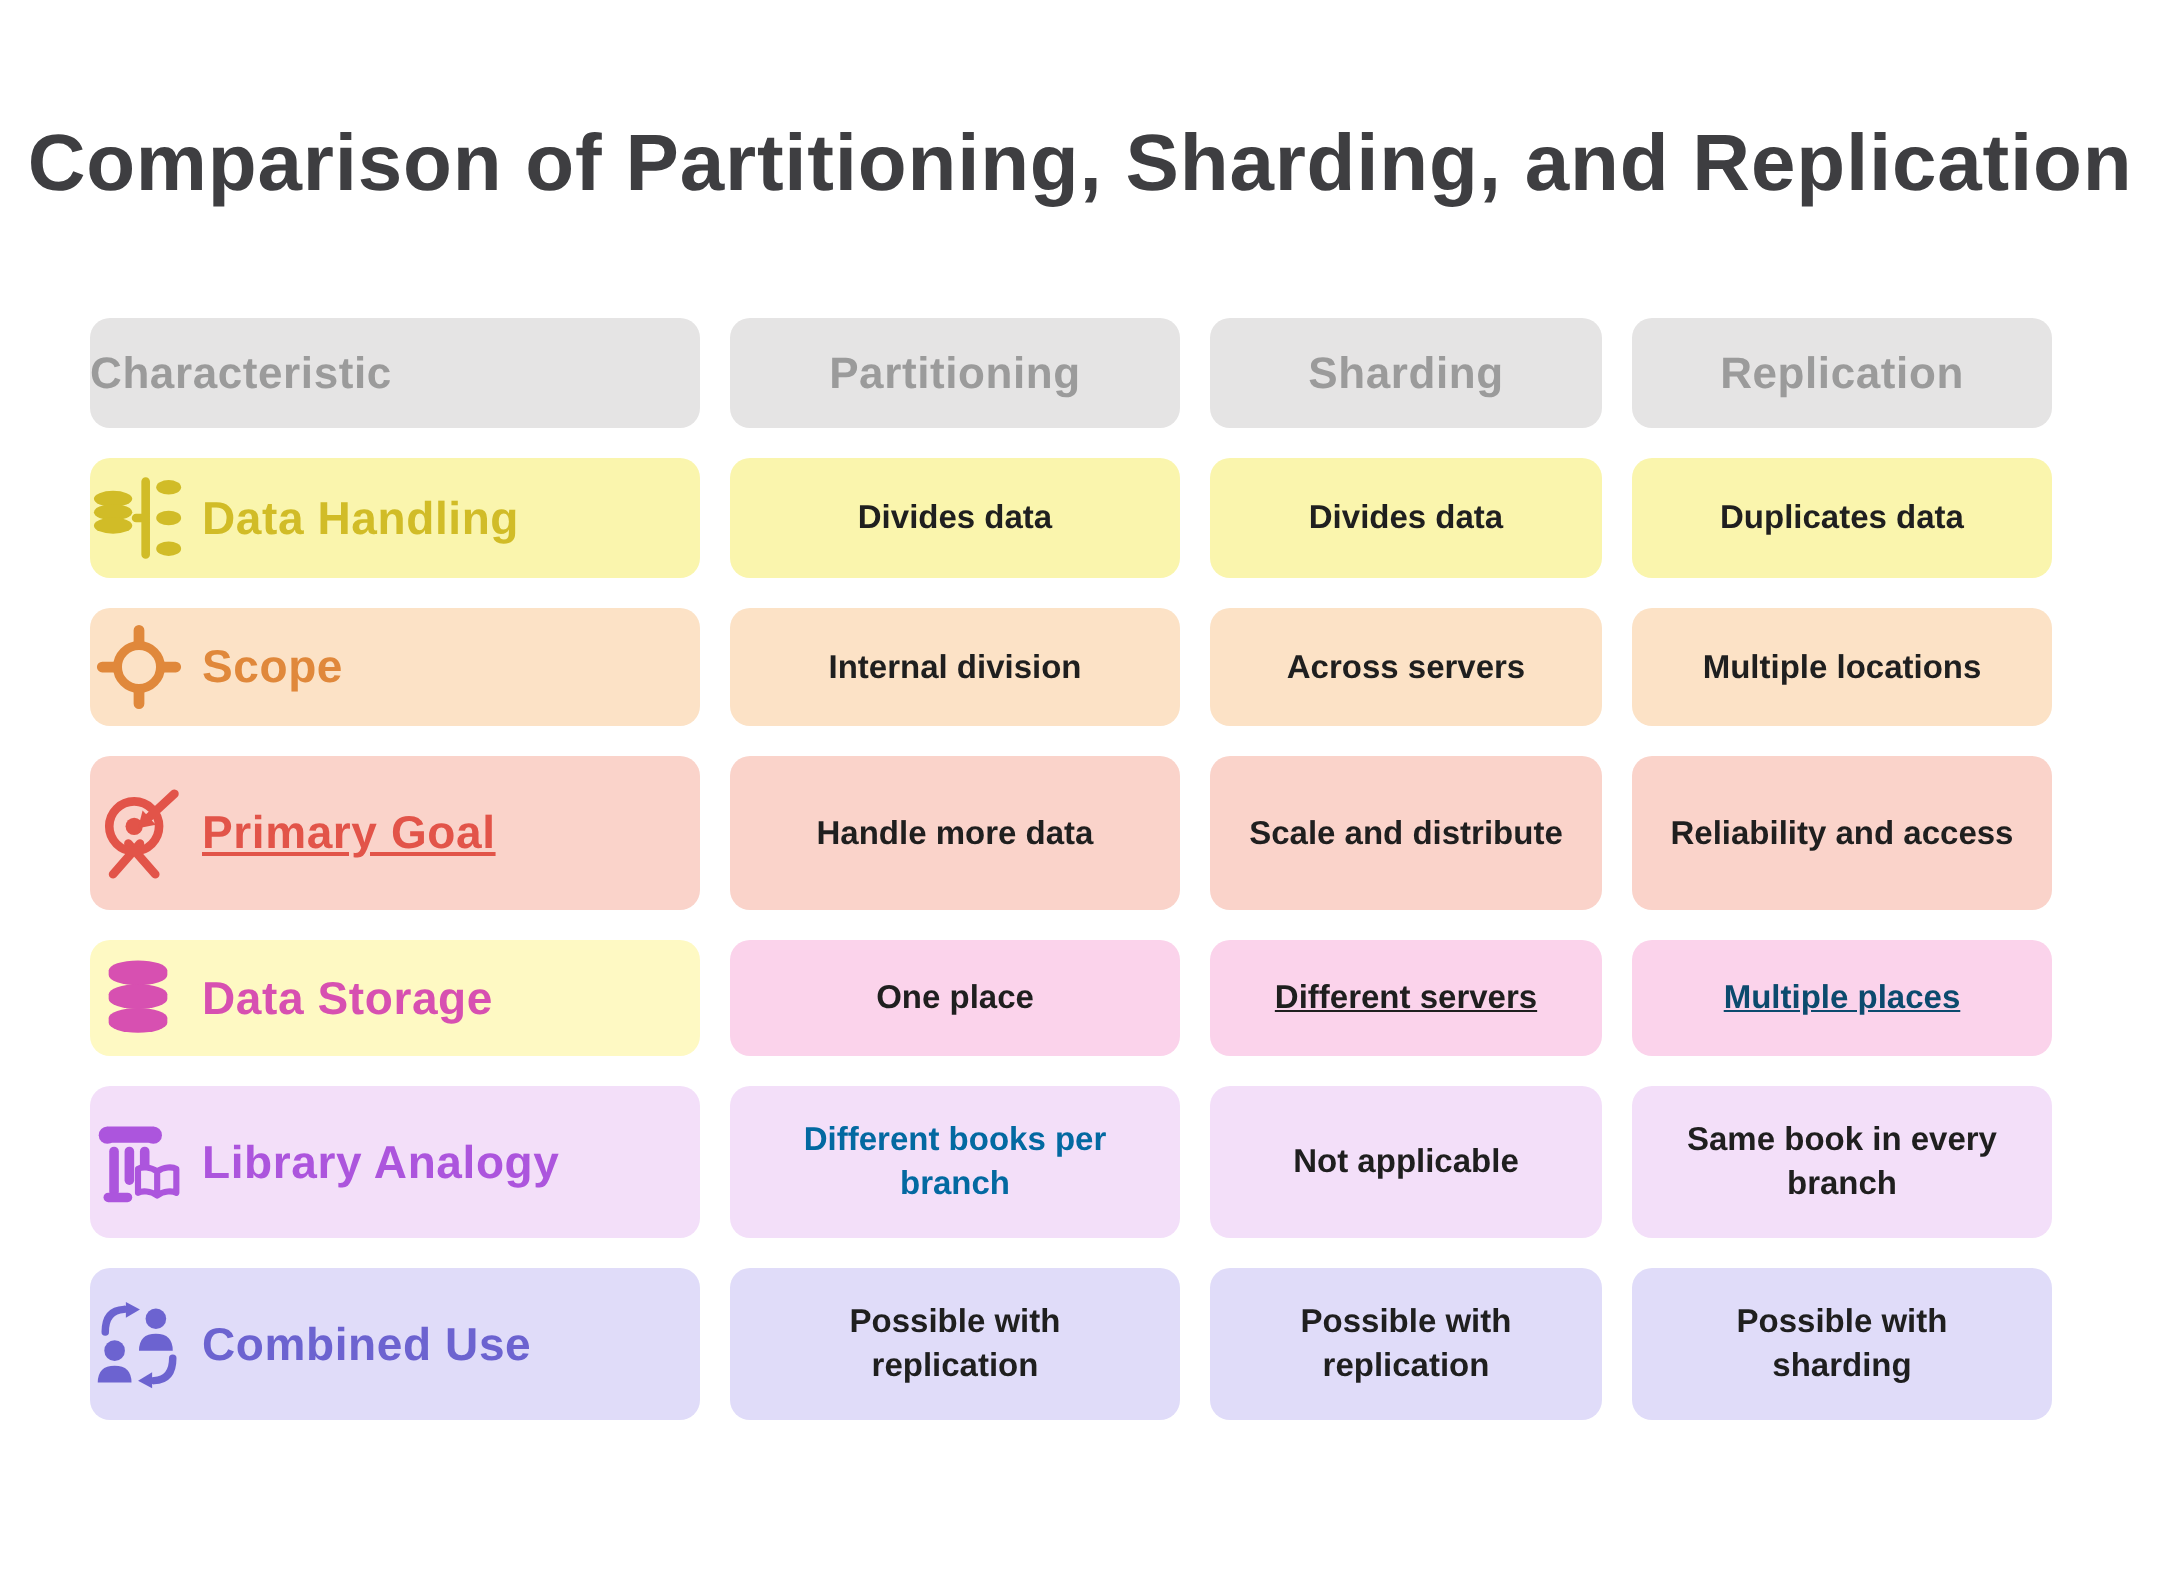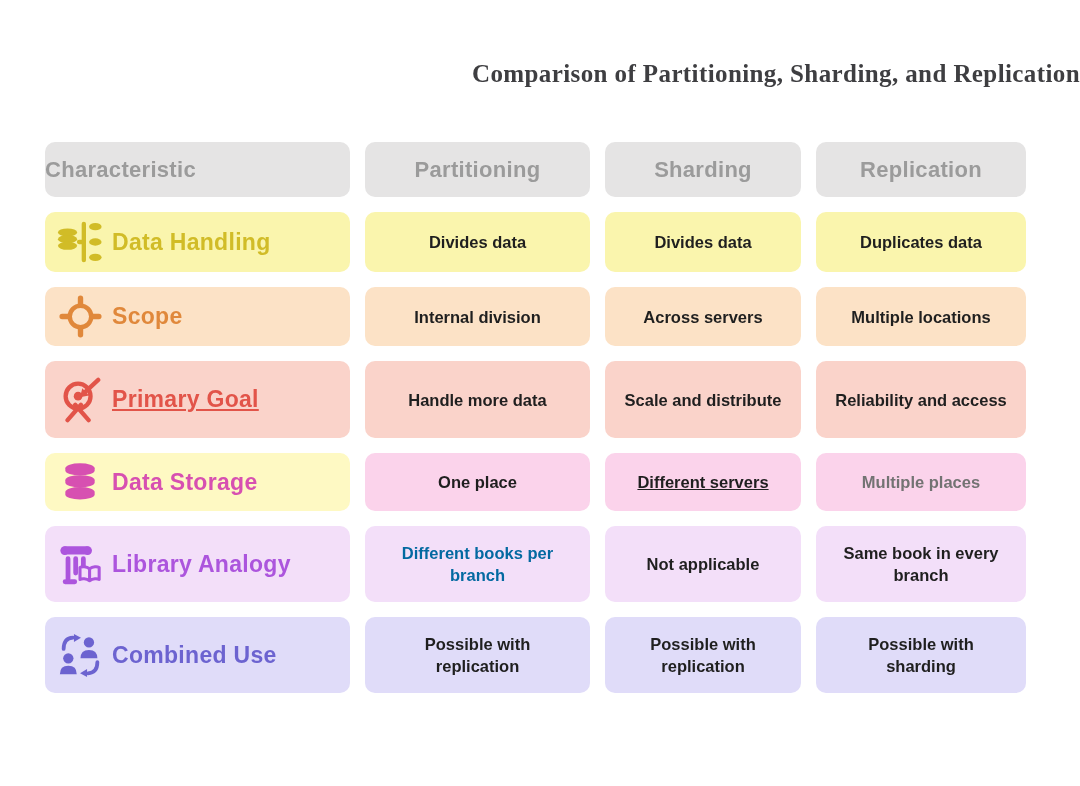--- a/index.html
+++ b/index.html
@@ -4,26 +4,25 @@
 <style>
   * { margin: 0; padding: 0; box-sizing: border-box; }
   html, body { width: 1080px; height: 786px; overflow: hidden; }
   body {
     background: #ffffff;
     font-family: "Liberation Sans", "DejaVu Sans", sans-serif;
     -webkit-font-smoothing: antialiased;
   }
   .title {
     margin-top: 60px;
-    text-align: right;
-    font-size: 25px;
+    text-align: center;
+    font-size: 40px;
     font-weight: 800;
     letter-spacing: 0.4px;
     color: #3e3e41;
-    font-family: Liberation Serif, serif;
   }
   .grid {
     margin: 54px 0 0 45px;
     width: 981px;
     display: grid;
     grid-template-columns: 305px 225px 196px 210px;
     grid-template-rows: 55px 60px 59px 77px 58px 76px 76px;
     gap: 15px;
   }
   .pill {
@@ -33,21 +32,20 @@
     justify-content: center;
   }
   .hcell {
     font-size: 22px;
     font-weight: 800;
     letter-spacing: 0.3px;
   }
   .hcell.first { justify-content: flex-start; }
   .label {
     justify-content: flex-start;
-    padding-left: 11px;
     text-align: center;
   }
   .label .icon {
     display: inline-flex;
     align-items: center;
     justify-content: center;
     width: 48px;
     flex: 0 0 48px;
   }
   .label .label-text {
@@ -132,21 +130,21 @@
       <svg viewBox="0 0 48 48" width="44" height="44" fill="currentColor">
         <path d="M8 9 a16 5.5 0 0 1 32 0 v2.5 a16 5.5 0 0 1 -32 0 z"></path>
         <path d="M8 22 a16 5.5 0 0 1 32 0 v2.5 a16 5.5 0 0 1 -32 0 z"></path>
         <path d="M8 35 a16 5.5 0 0 1 32 0 v2.5 a16 5.5 0 0 1 -32 0 z"></path>
       </svg>
     </span>
     <span class="label-text">Data Storage</span>
   </div>
   <div class="pill cell" style="color: rgb(31, 31, 31); background: rgb(251, 211, 235);">One place</div>
   <div class="pill cell" style="color: rgb(31, 31, 31); background: rgb(251, 211, 235); text-decoration: underline;">Different servers</div>
-  <div class="pill cell" style="color: #737373; background: rgb(251, 211, 235);">Multiple places</div>
+  <div class="pill cell" style="color: #0c4a6e; background: rgb(251, 211, 235); text-decoration: underline;">Multiple places</div>
 
   <div class="pill label" style="background: rgb(243, 223, 249); color: rgb(172, 85, 221);">
     <span class="icon">
       <svg viewBox="0 0 48 48" width="46" height="46">
         <g fill="currentColor">
           <circle cx="8" cy="10" r="4.5"></circle>
           <circle cx="32" cy="10" r="4.5"></circle>
           <rect x="5" y="5.5" width="30" height="8.5" rx="4.2"></rect>
           <rect x="9" y="16" width="5" height="26" rx="2.5"></rect>
           <rect x="17" y="16" width="5" height="20" rx="2.5"></rect>

